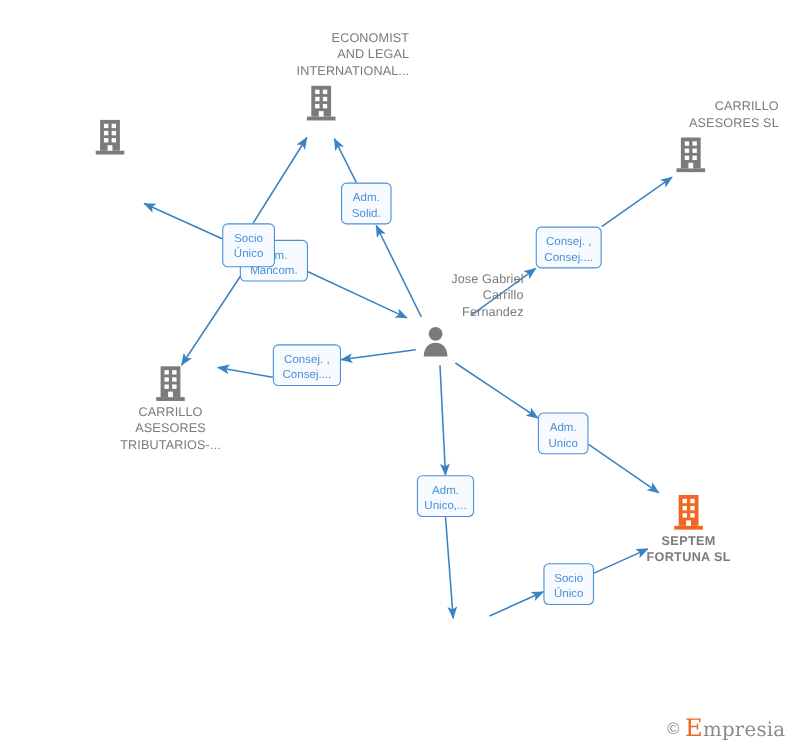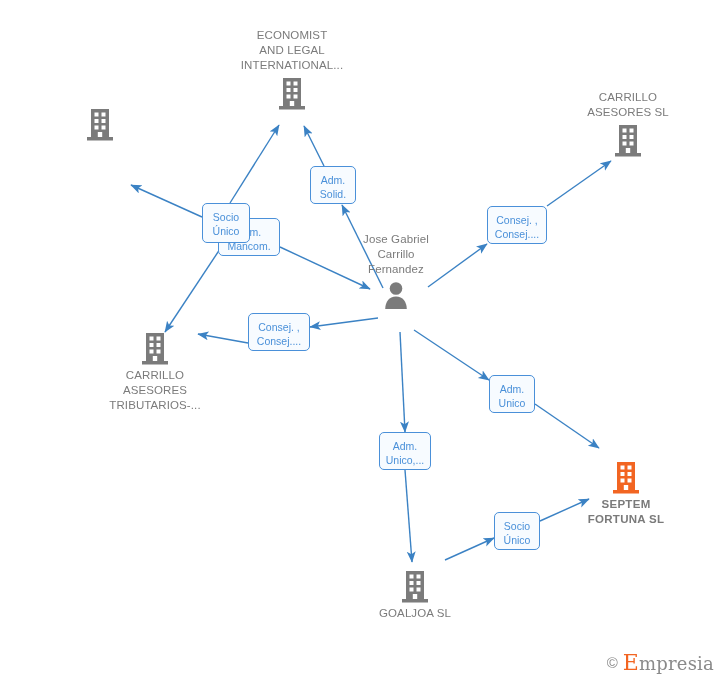--- a/index.html
+++ b/index.html
@@ -44,21 +44,21 @@
     display: inline-block;
   }
   .node .node-label {
     display: block;
     font-size: 11.5px;
     line-height: 15px;
     color: #7b7b7b;
     letter-spacing: .1px;
     white-space: pre-line;
   }
-  .node.label-above .node-label { margin-bottom: 3px; }
+  .node.label-above .node-label { margin-bottom: 3px; text-align: right; }
   .node.label-below .node-label { margin-top: 3px; }
   .node.highlight .node-label {
     color: #7a7a7a;
     font-weight: bold;
     letter-spacing: .3px;
   }
 
   
   .relbox {
     position: absolute;
@@ -189,21 +189,21 @@
         <rect x="16.5" y="5.5" width="4" height="4" fill="#ffffff"></rect>
         <rect x="9.5" y="12" width="4" height="4" fill="#ffffff"></rect>
         <rect x="16.5" y="12" width="4" height="4" fill="#ffffff"></rect>
         <rect x="9.5" y="18.5" width="4" height="4" fill="#ffffff"></rect>
         <rect x="16.5" y="18.5" width="4" height="4" fill="#ffffff"></rect>
         <rect x="12.8" y="25" width="4.4" height="5" fill="#ffffff"></rect>
       </svg>
     </span>
   </div>
 
-  <div class="node label-above" style="left:396px; top:232px;">
+  <div class="node label-above" style="left:396px; top:247px;">
     <span class="node-label">Jose Gabriel
 Carrillo
 Fernandez</span>
     <span class="glyph">
       <svg width="30" height="30" viewBox="0 0 30 30">
         <circle cx="15" cy="8.5" r="6.3" fill="#7b7b7b"></circle>
         <path d="M15,16.5 C22,16.5 25.5,21.5 25.8,29 L4.2,29 C4.5,21.5 8,16.5 15,16.5 z" fill="#7b7b7b"></path>
       </svg>
     </span>
   </div>
@@ -220,54 +220,38 @@
         <rect x="9.5" y="18.5" width="4" height="4" fill="#ffffff"></rect>
         <rect x="16.5" y="18.5" width="4" height="4" fill="#ffffff"></rect>
         <rect x="12.8" y="25" width="4.4" height="5" fill="#ffffff"></rect>
       </svg>
     </span>
     <span class="node-label">CARRILLO
 ASESORES
 TRIBUTARIOS-...</span>
   </div>
 
-  <div class="node label-below highlight" style="left:626px; top:460px;">
+  <div class="node label-below highlight" style="left:626px; top:448px;">
     <span class="glyph">
       <svg width="30" height="34" viewBox="0 0 30 34">
         <rect x="6" y="2" width="18" height="28" fill="#f26522"></rect>
         <rect x="2" y="30" width="26" height="3.5" fill="#f26522"></rect>
         <rect x="9.5" y="5.5" width="4" height="4" fill="#ffffff"></rect>
         <rect x="16.5" y="5.5" width="4" height="4" fill="#ffffff"></rect>
         <rect x="9.5" y="12" width="4" height="4" fill="#ffffff"></rect>
         <rect x="16.5" y="12" width="4" height="4" fill="#ffffff"></rect>
         <rect x="9.5" y="18.5" width="4" height="4" fill="#ffffff"></rect>
         <rect x="16.5" y="18.5" width="4" height="4" fill="#ffffff"></rect>
         <rect x="12.8" y="25" width="4.4" height="5" fill="#ffffff"></rect>
       </svg>
     </span>
     <span class="node-label">SEPTEM
 FORTUNA  SL</span>
   </div>
 
-  <div class="node label-below" style="left:415px; top:569px;">
-    <span class="glyph">
-      <svg width="30" height="34" viewBox="0 0 30 34">
-        <rect x="6" y="2" width="18" height="28" fill="#7b7b7b"></rect>
-        <rect x="2" y="30" width="26" height="3.5" fill="#7b7b7b"></rect>
-        <rect x="9.5" y="5.5" width="4" height="4" fill="#ffffff"></rect>
-        <rect x="16.5" y="5.5" width="4" height="4" fill="#ffffff"></rect>
-        <rect x="9.5" y="12" width="4" height="4" fill="#ffffff"></rect>
-        <rect x="16.5" y="12" width="4" height="4" fill="#ffffff"></rect>
-        <rect x="9.5" y="18.5" width="4" height="4" fill="#ffffff"></rect>
-        <rect x="16.5" y="18.5" width="4" height="4" fill="#ffffff"></rect>
-        <rect x="12.8" y="25" width="4.4" height="5" fill="#ffffff"></rect>
-      </svg>
-    </span>
-    <span class="node-label">GOALJOA  SL</span>
-  </div>
 
   <div class="relbox" style="left:218px; top:218px; width:62px; height:38px;">Adm.
 Mancom.</div>
 
   <div class="relbox" style="left:202px; top:203px; width:48px; height:40px;">Socio
 Único</div>
 
   <div class="relbox" style="left:310px; top:166px; width:46px; height:38px;">Adm.
 Solid.</div>
 

